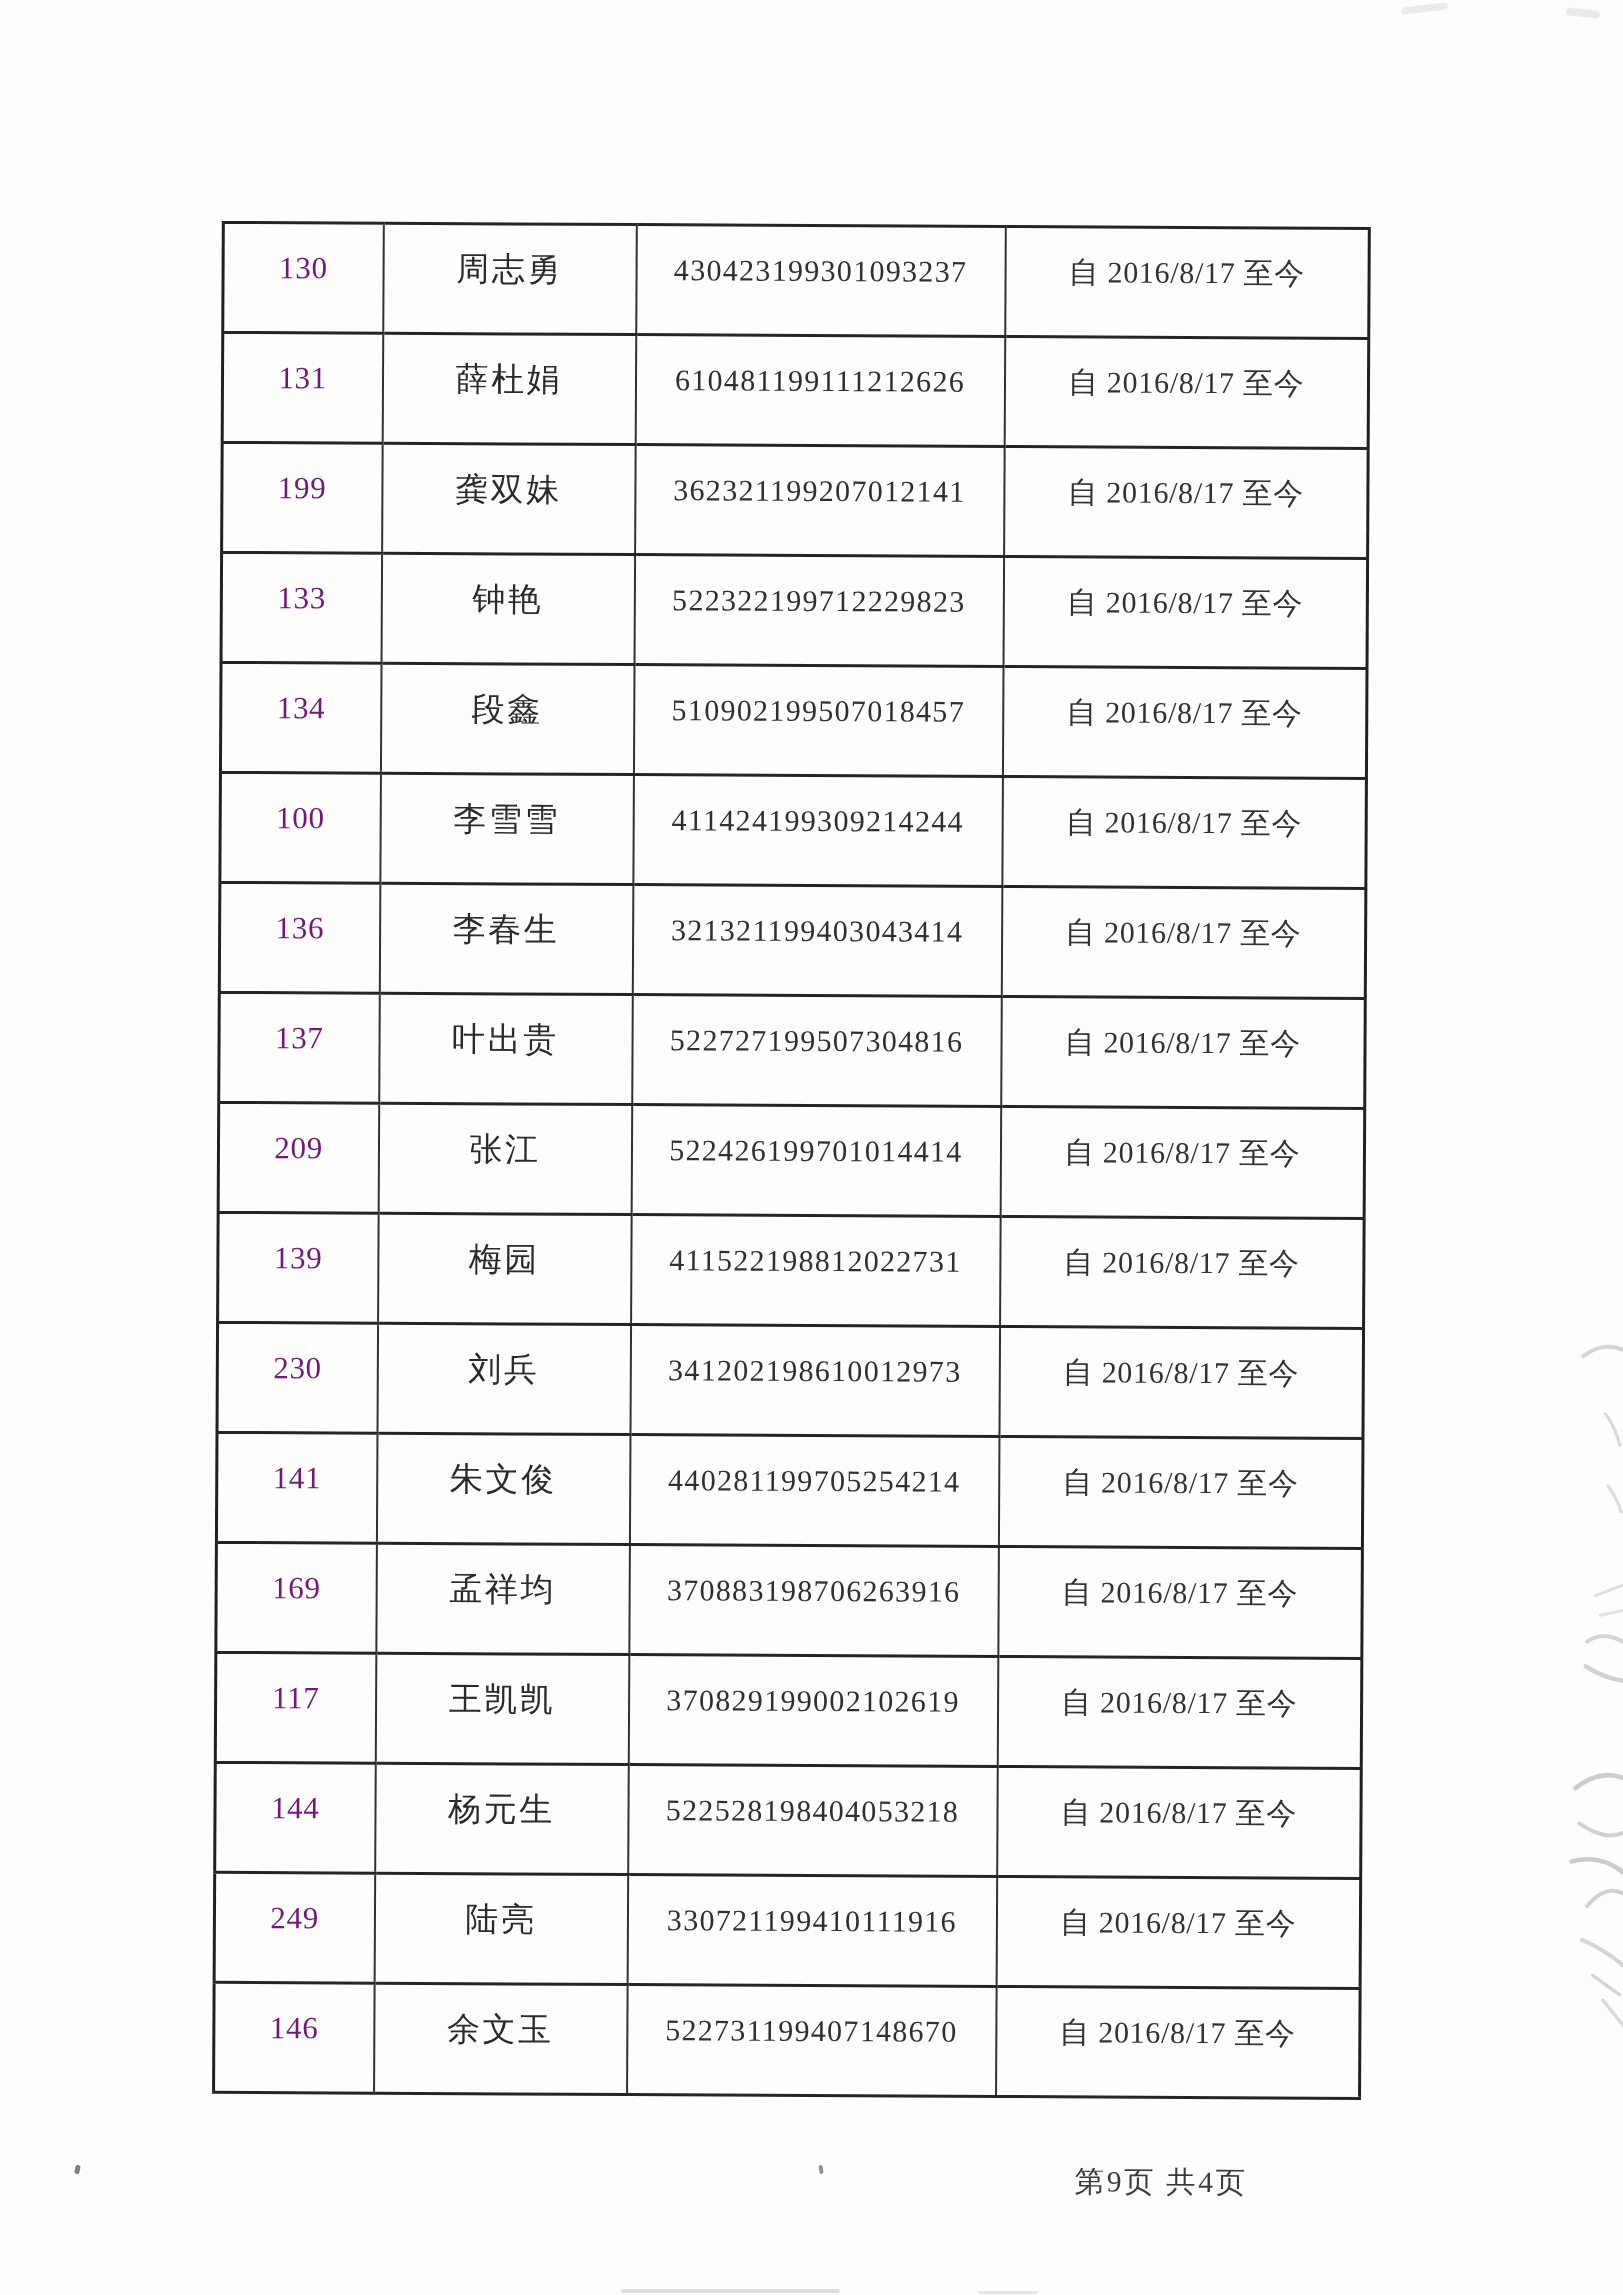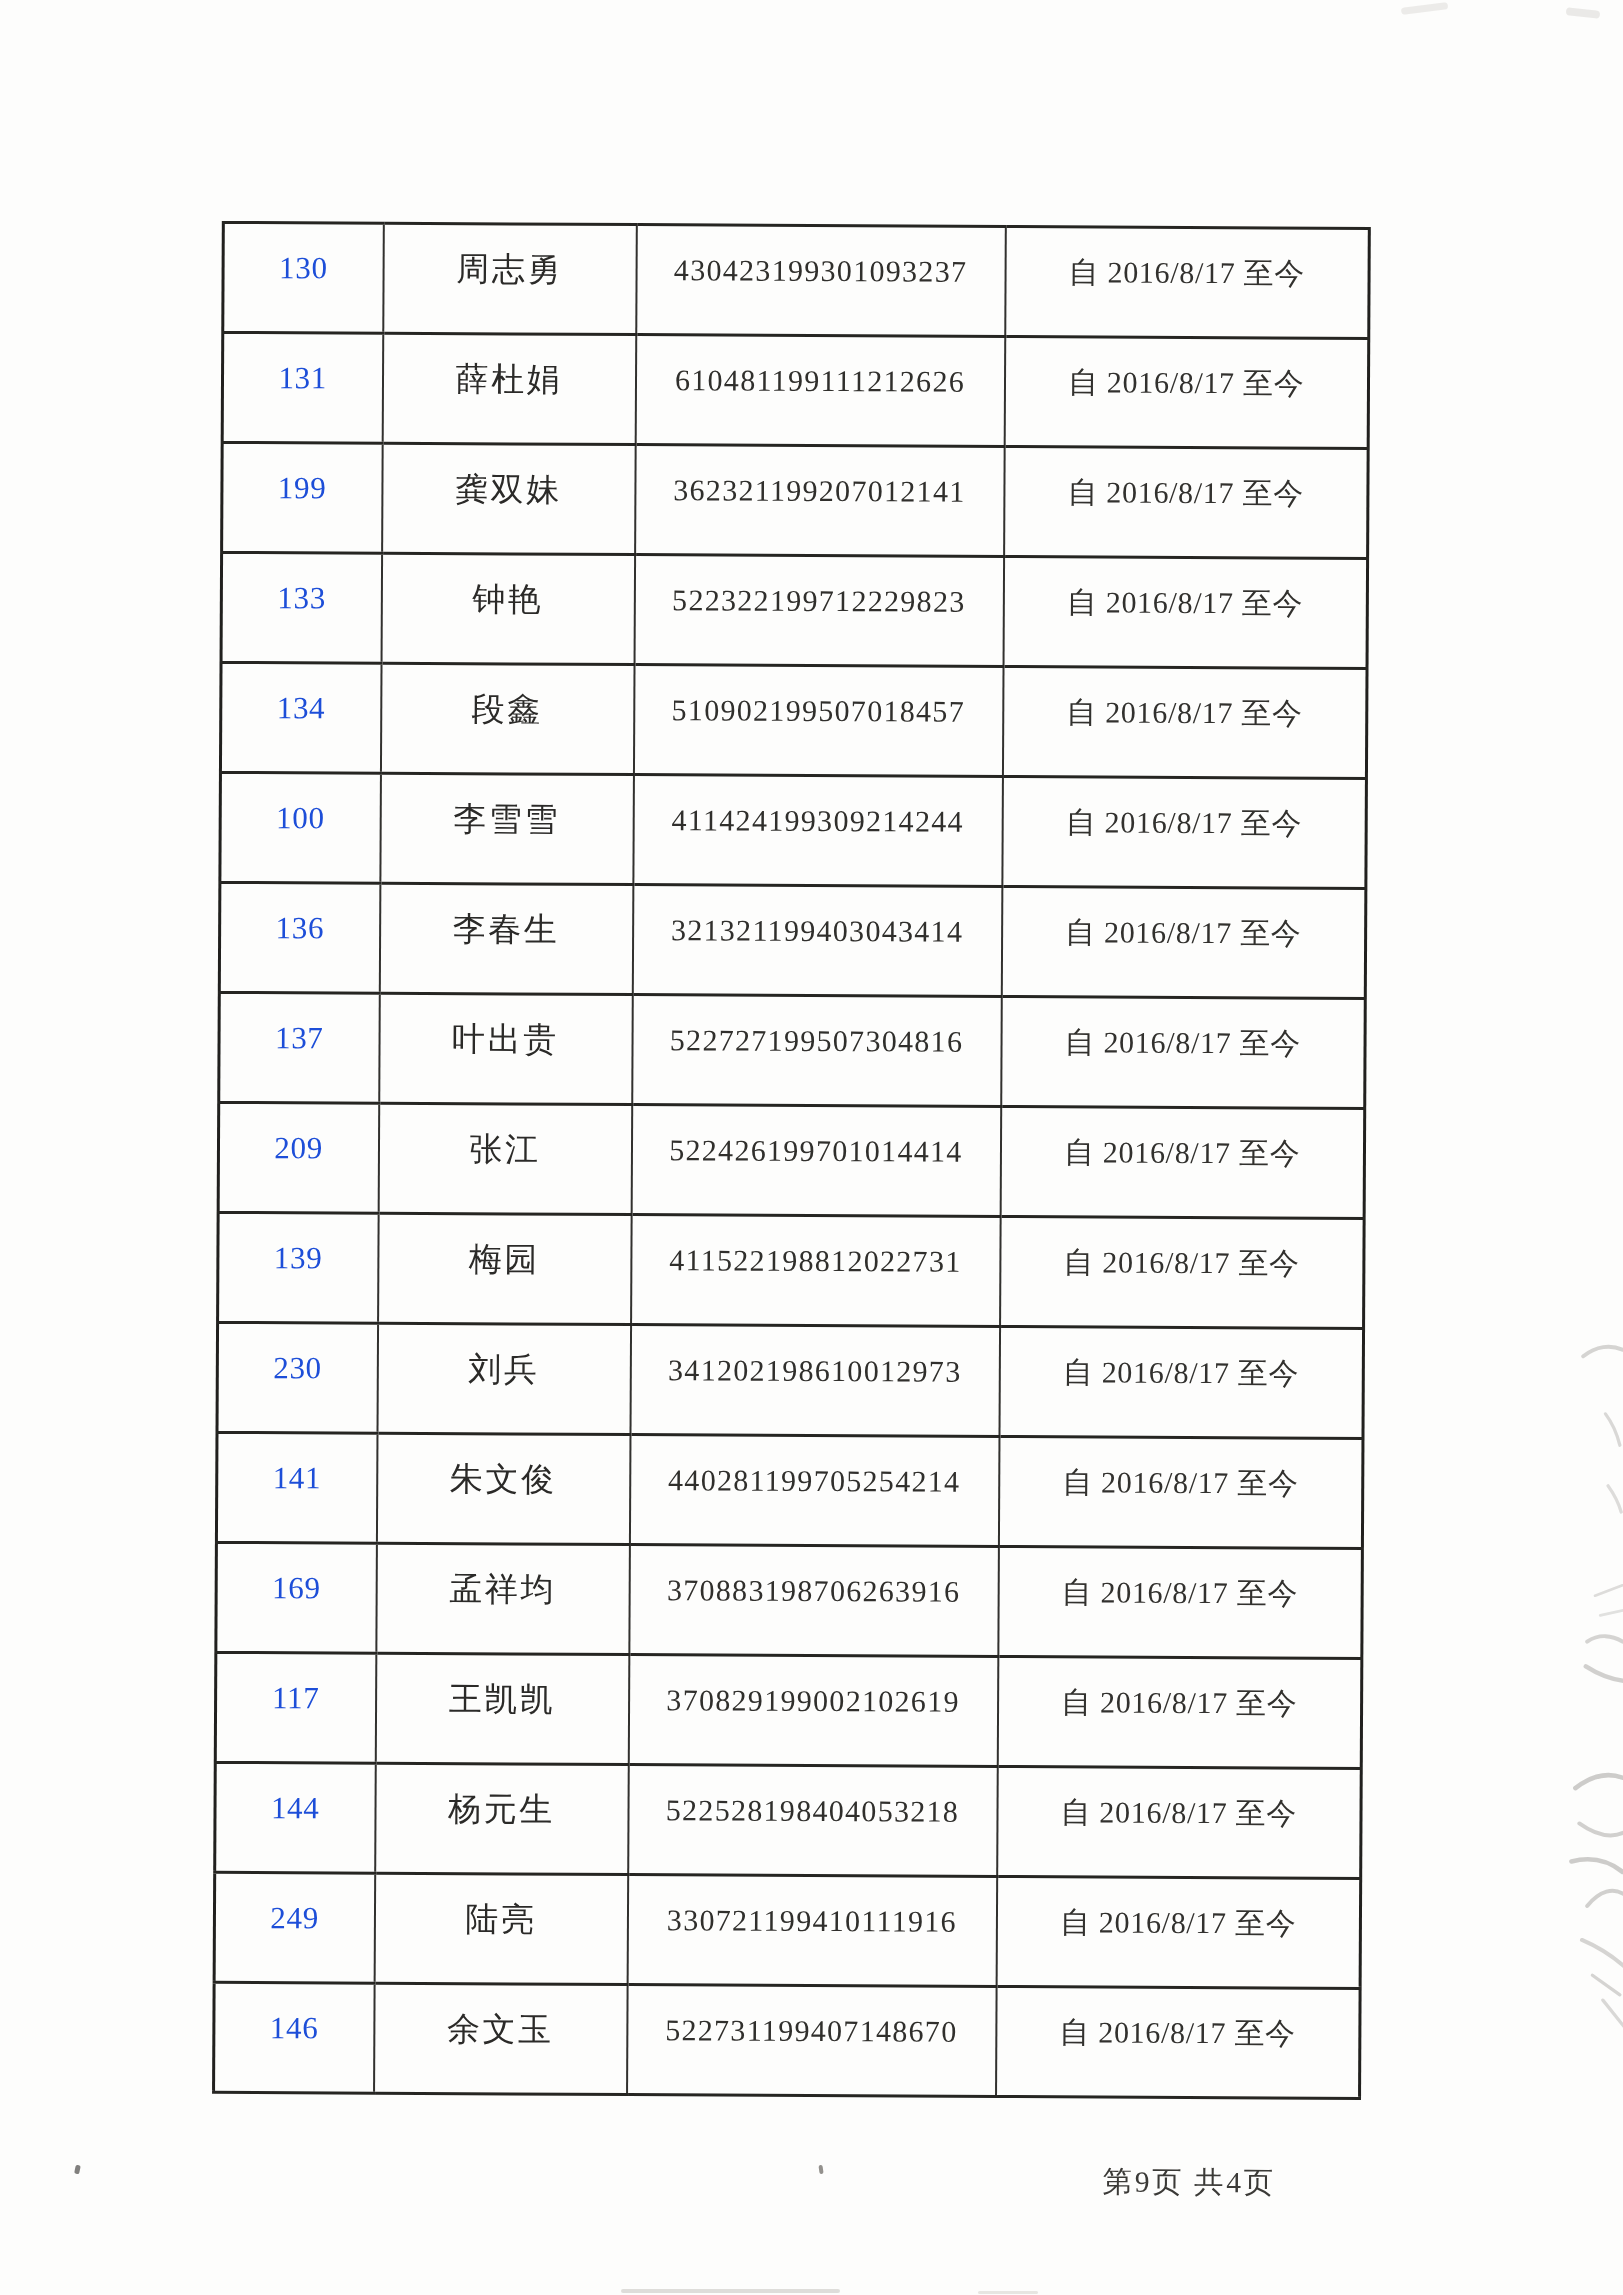--- a/index.html
+++ b/index.html
@@ -33,26 +33,26 @@
     border-right:2px solid #32312e;
     border-top:3.3px solid #262522;
     border-bottom:3.3px solid #262522;
     text-align:center;
     vertical-align:middle;
     padding:0 0 18.3px 0;
     overflow:hidden;
     white-space:nowrap;
   }
   table.roster tr{height:110px;}
-  .c-no{font-size:31px;letter-spacing:0.7px;color:#1d4ed8;}
+  .c-no{font-size:31px;letter-spacing:0.7px;color:#701a75;}
   .c-name{font-size:33px;letter-spacing:2.6px;color:#2b2a28;}
   .c-id{font-size:30px;letter-spacing:1.3px;color:#302f2c;}
   .c-period{font-size:30px;letter-spacing:0.7px;color:#32312e;}
   .footer{
-    position:absolute;left:1108px;top:2161px;
+    position:absolute;left:1080px;top:2161px;
     font-size:29.5px;letter-spacing:2.6px;
     color:#3b3a37;
     white-space:nowrap;
   }
   
   .edge-marks{position:absolute;left:1532px;top:1283px;}
   .smudge{position:absolute;border-radius:5.2px;}
   .smudge.s1{left:1401px;top:5.2px;width:47px;height:6.5px;background:#e9e8e5;transform:rotate(-7deg);opacity:.85;}
   .smudge.s2{left:1566px;top:9.2px;width:34px;height:7.9px;background:#e5e4e1;transform:rotate(6deg);opacity:.8;}
   .speck{position:absolute;border-radius:2px;}

